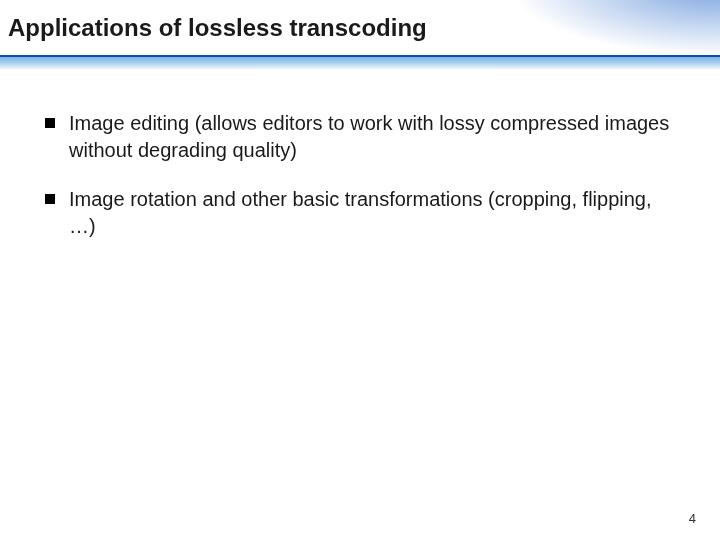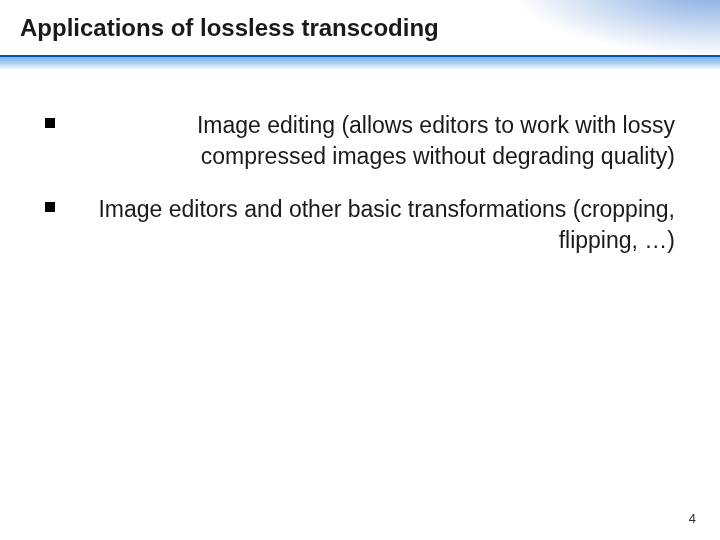--- a/index.html
+++ b/index.html
@@ -17,21 +17,21 @@
   }
   .header-overlay {
     position: absolute;
     top: 0;
     left: 0;
     width: 100%;
     height: 55px;
     background: #ffffff;
     display: flex;
     align-items: center;
-    padding-left: 20px;
+    padding-left: 8px;
   }
   .title {
     font-size: 24px;
     font-weight: bold;
     color: #1a1a1a;
   }
   .blue-line {
     position: absolute;
     left: 0;
     top: 55px;
@@ -58,24 +58,23 @@
   }
   .bullet-marker {
     flex: 0 0 auto;
     width: 10px;
     height: 10px;
     background: #000;
     margin-top: 8px;
     margin-right: 14px;
   }
   .bullet-text {
-    font-size: 23px;
+    font-size: 20px;
     line-height: 1.35;
     color: #1a1a1a;
-    text-align: right;
   }
   .page-number {
     position: absolute;
     bottom: 14px;
     right: 24px;
     font-size: 13px;
     color: #333;
   }
 </style>
 </head>
@@ -89,17 +88,17 @@
   <div class="blue-swoosh"></div>
 </div>
 
 <div class="content">
   <div class="bullet-item">
     <div class="bullet-marker"></div>
     <div class="bullet-text">Image editing (allows editors to work with lossy compressed images without degrading quality)</div>
   </div>
   <div class="bullet-item">
     <div class="bullet-marker"></div>
-    <div class="bullet-text">Image editors and other basic transformations (cropping, flipping, …)</div>
+    <div class="bullet-text">Image rotation and other basic transformations (cropping, flipping, …)</div>
   </div>
 </div>
 
 <div class="page-number">4</div>
 
 </body></html>

